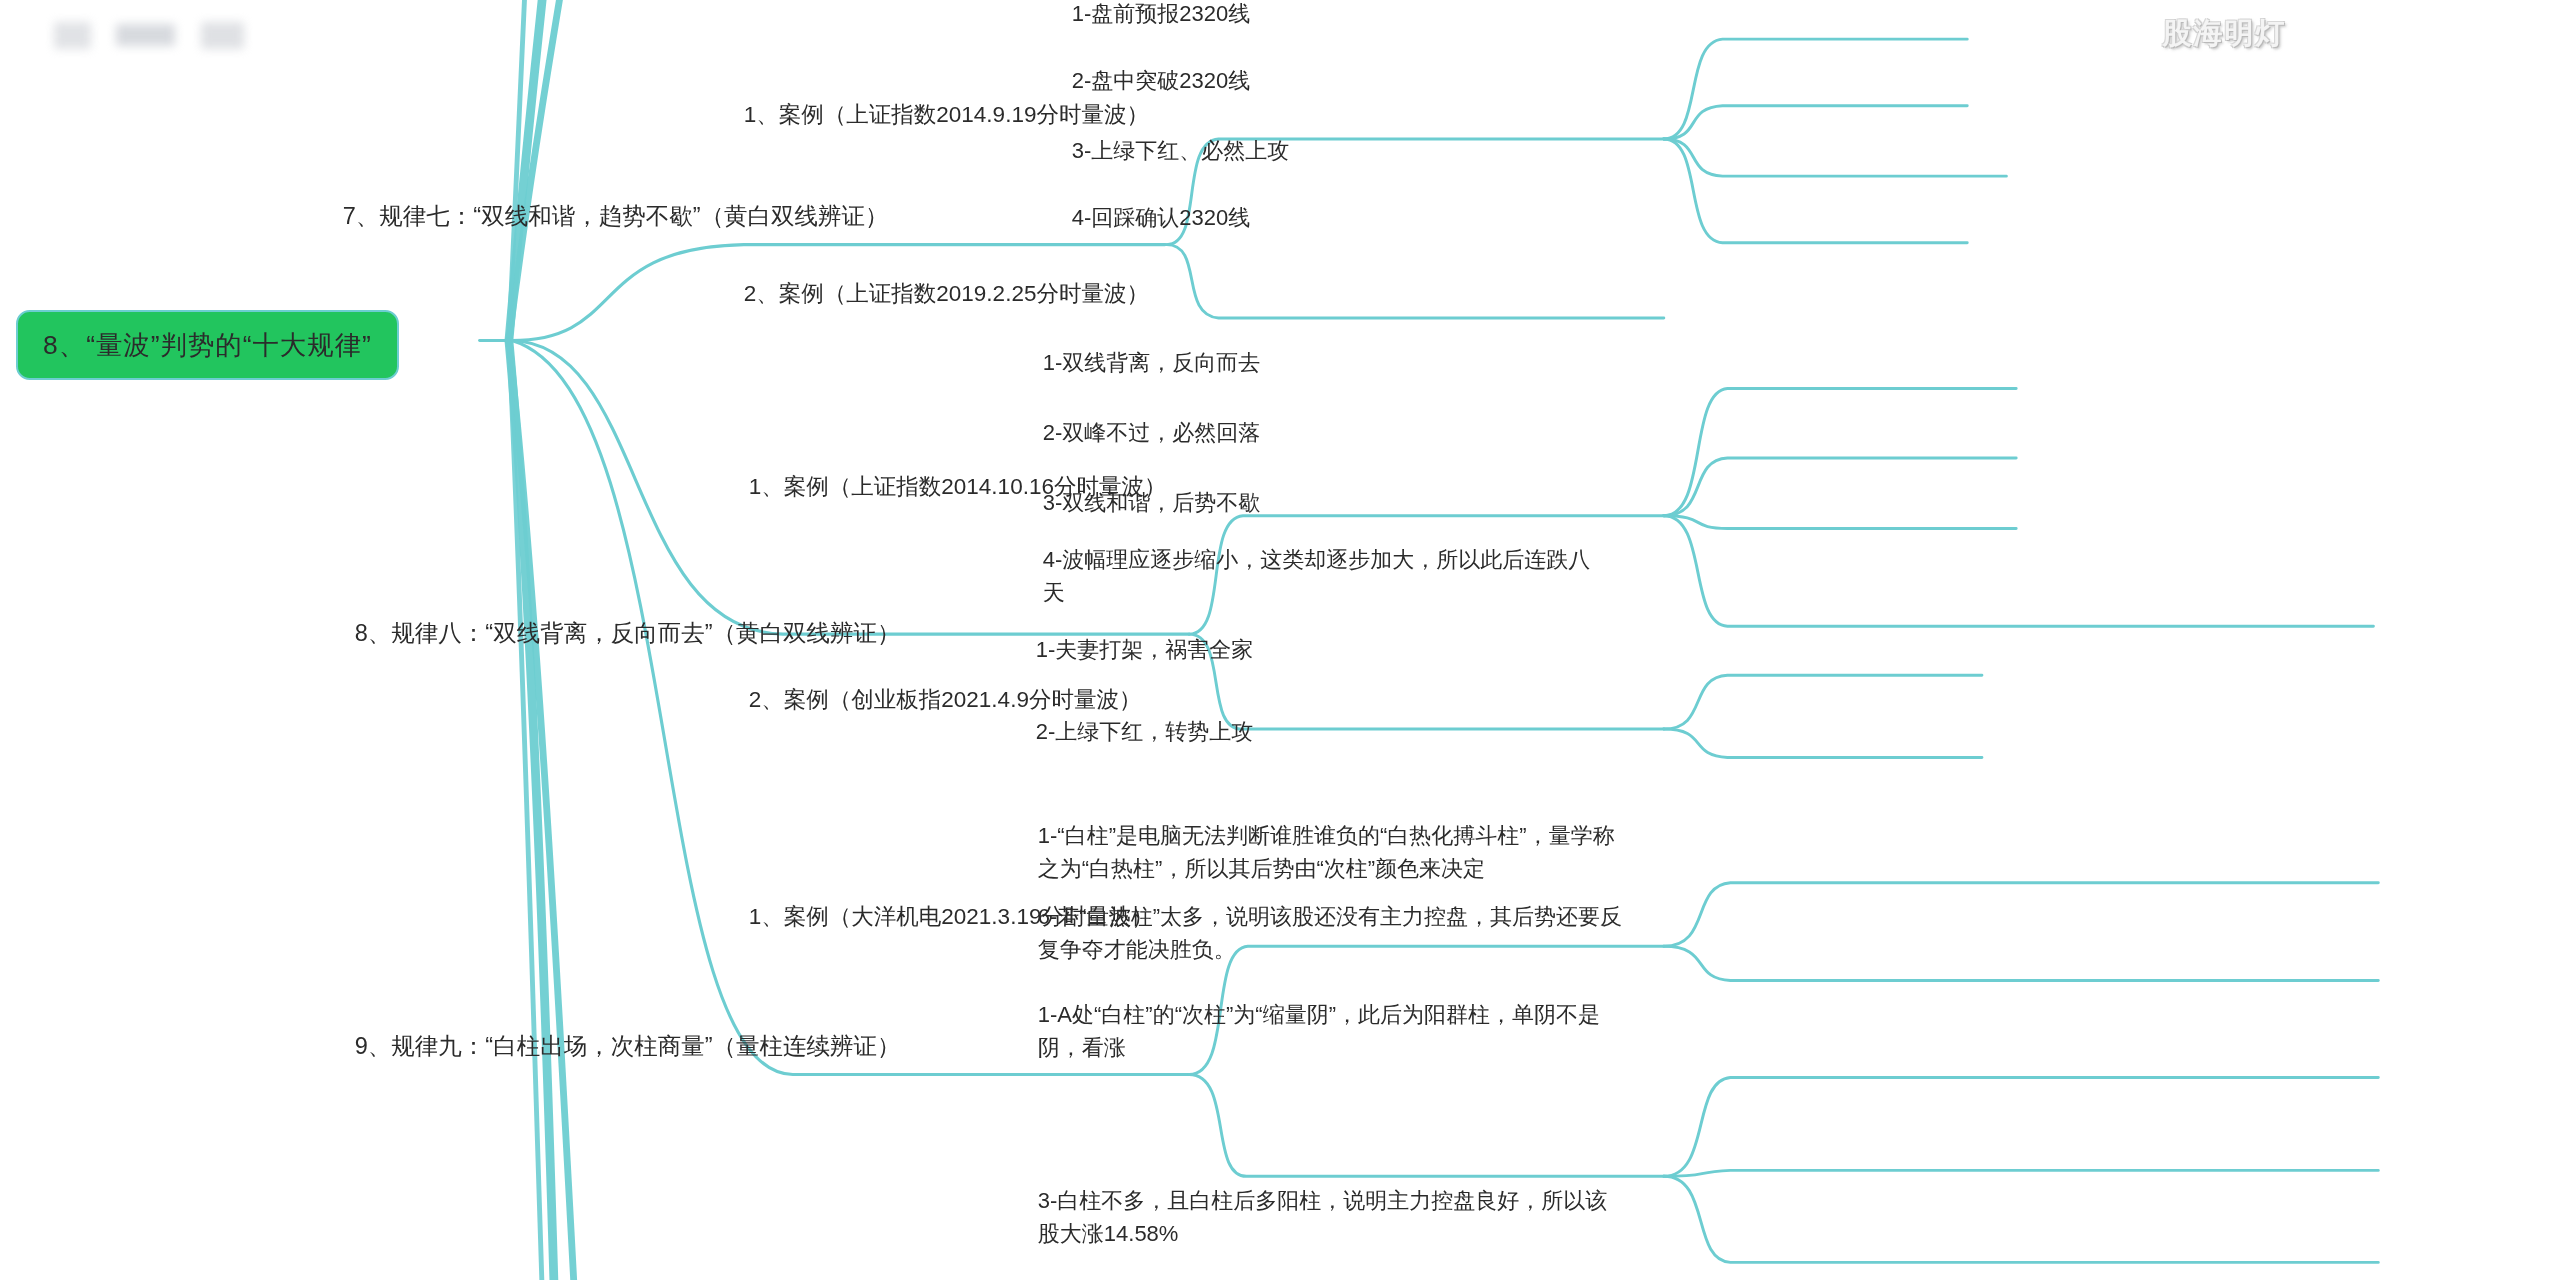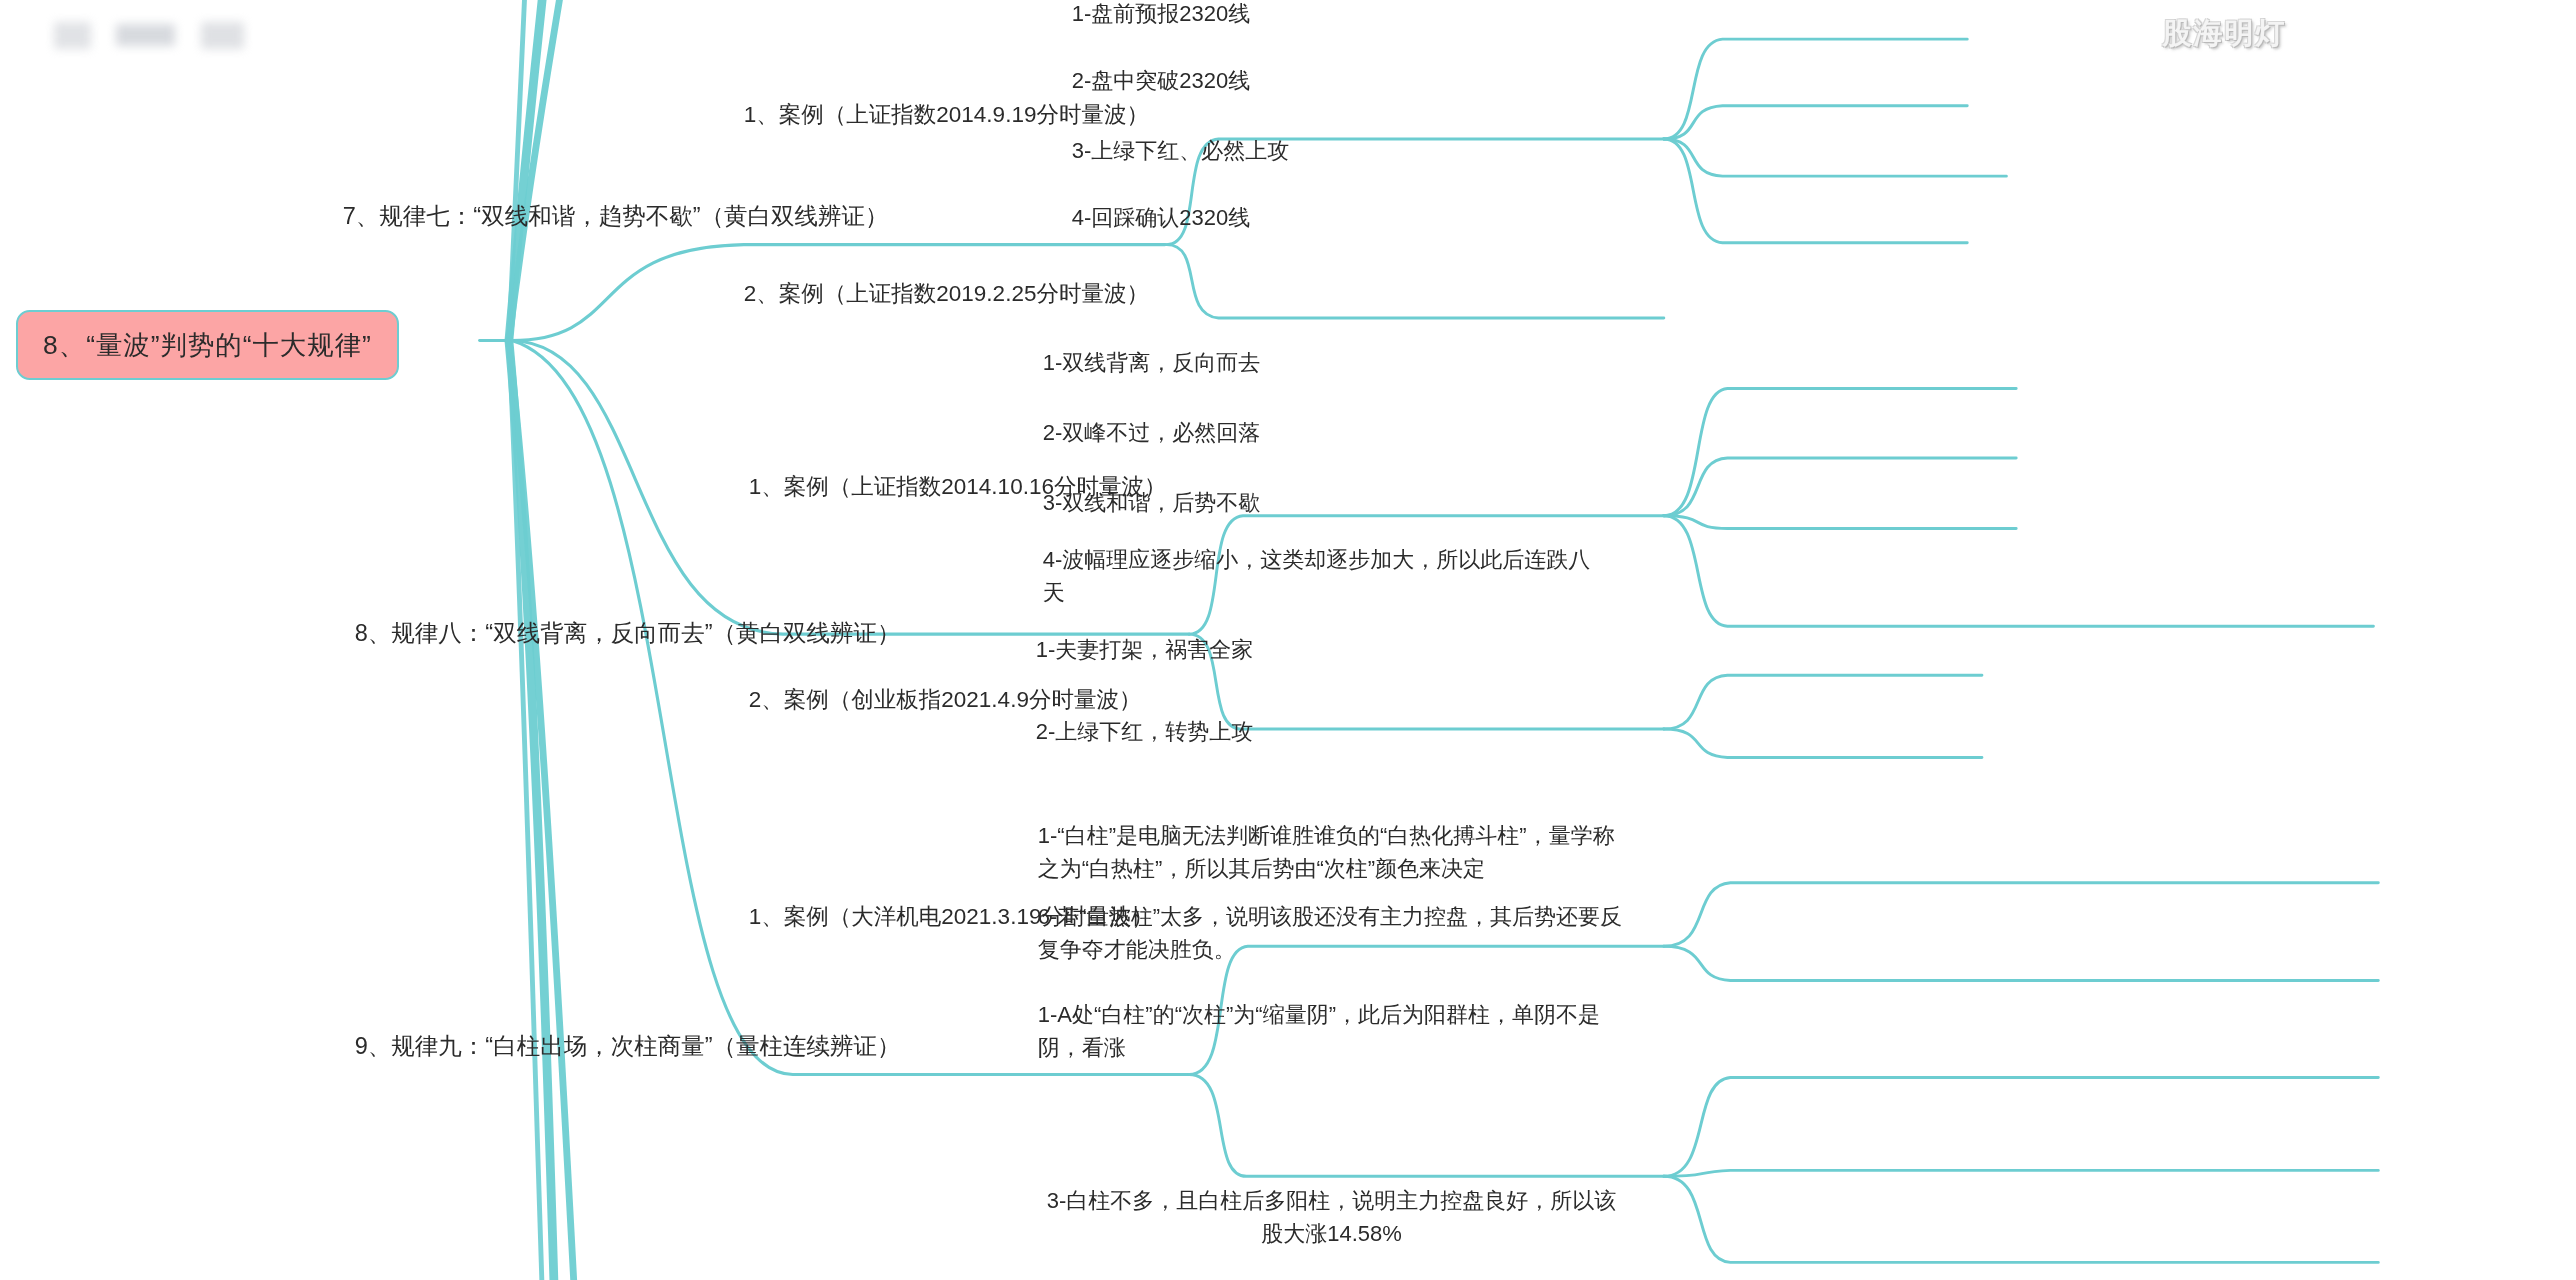--- a/index.html
+++ b/index.html
@@ -72,21 +72,21 @@
   .node {
     position: absolute;
     box-sizing: border-box;
     white-space: nowrap;
   }
 
   
   .node.root {
     border: 2.9px solid #6DCDD1;
     border-radius: 13.7px;
-    background: #fca5a5;
+    background: #22c55e;
     padding: 15.7px 25.4px;
     font-size: 26.4px;
     color: #2b2b2b;
     letter-spacing: 1px;
   }
 
   
   .node.text {
     background: transparent;
     padding: 0 9.8px 8.8px 9.8px;
@@ -192,16 +192,16 @@
 
   <div class="node text lvl2" style="left:345px; top:1029px;">9、规律九：“白柱出场，次柱商量”（量柱连续辨证）</div>
 
   <div class="node text lvl3" style="left:739px; top:900px;">1、案例（大洋机电2021.3.19分时量波）</div>
 
 
   <div class="node text leaf wrap" style="left:1028px; top:795px; width:607px;margin-top:24px;">1-“白柱”是电脑无法判断谁胜谁负的“白热化搏斗柱”，量学称之为“白热柱”，所以其后势由“次柱”颜色来决定</div>
   <div class="node text leaf wrap" style="left:1028px; top:900px; width:607px;">6-若“白热柱”太多，说明该股还没有主力控盘，其后势还要反复争夺才能决胜负。</div>
 
   <div class="node text leaf wrap" style="left:1028px; top:998px; width:607px;">1-A处“白柱”的“次柱”为“缩量阴”，此后为阳群柱，单阴不是阴，看涨</div>
-  <div class="node text leaf wrap" style="left:1028px; top:1184px; width:607px;text-align:center;">3-白柱不多，且白柱后多阳柱，说明主力控盘良好，所以该股大涨14.58%</div>
+  <div class="node text leaf wrap" style="left:1028px; top:1184px; width:607px;">3-白柱不多，且白柱后多阳柱，说明主力控盘良好，所以该股大涨14.58%</div>
 
 </div>
 
 
 </body></html>

